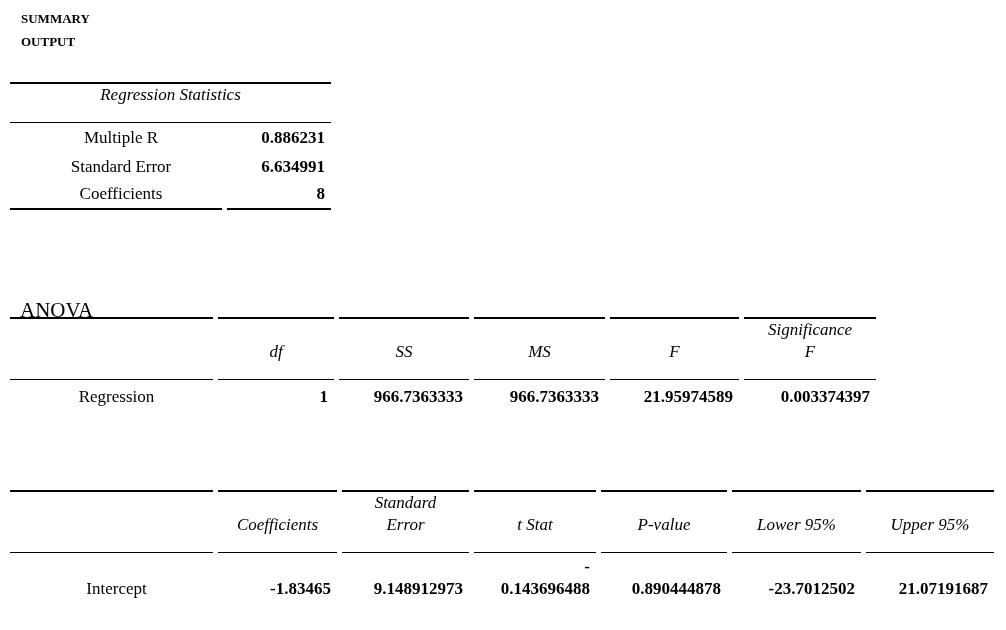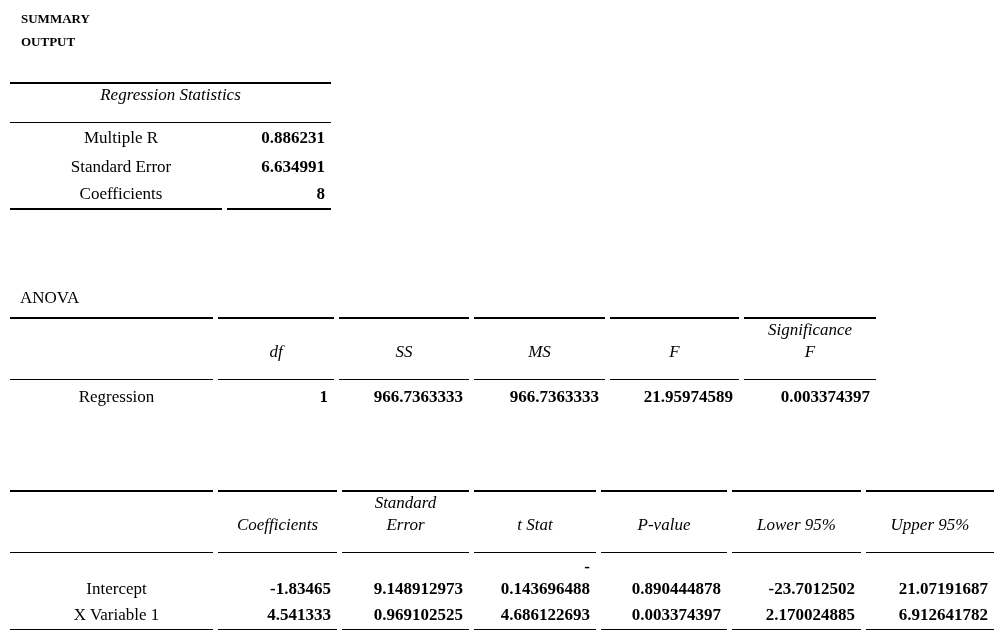--- a/index.html
+++ b/index.html
@@ -10,22 +10,22 @@
     font-family: "Liberation Serif", "DejaVu Serif", serif;
     color: #000;
     overflow: hidden;
   }
   .page-title {
     position: absolute; left: 21px; top: 7px;
     font-size: 13px; font-weight: bold; line-height: 23px;
     white-space: pre-line;
   }
   .section-label {
-    position: absolute; left: 20px; top: 288px;
-    font-size: 17px; line-height: 20px;
+    position: absolute; left: 20px; top: 300px;
+    font-size: 21px; line-height: 20px;
   }
   table {
     position: absolute;
     border-collapse: separate;
     border-spacing: 5px 0;
     table-layout: fixed;
     font-size: 17px;
     line-height: 22px;
   }
   td {
@@ -144,23 +144,14 @@
   <tr class="row-intercept">
     <td class="lbl">Intercept</td>
     <td class="num">-1.83465</td>
     <td class="num">9.148912973</td>
     <td class="num preline">-
 0.143696488</td>
     <td class="num">0.890444878</td>
     <td class="num">-23.7012502</td>
     <td class="num">21.07191687</td>
   </tr>
-  <tr class="row-xvar">
-    <td class="lbl bb-thick">X Variable 1</td>
-    <td class="num bb-thick">4.541333</td>
-    <td class="num bb-thick">0.969102525</td>
-    <td class="num bb-thick">4.686122693</td>
-    <td class="num bb-thick">0.003374397</td>
-    <td class="num bb-thick">2.170024885</td>
-    <td class="num bb-thick">6.912641782</td>
-  </tr>
 </tbody>
   </table>
 
 </body></html>

